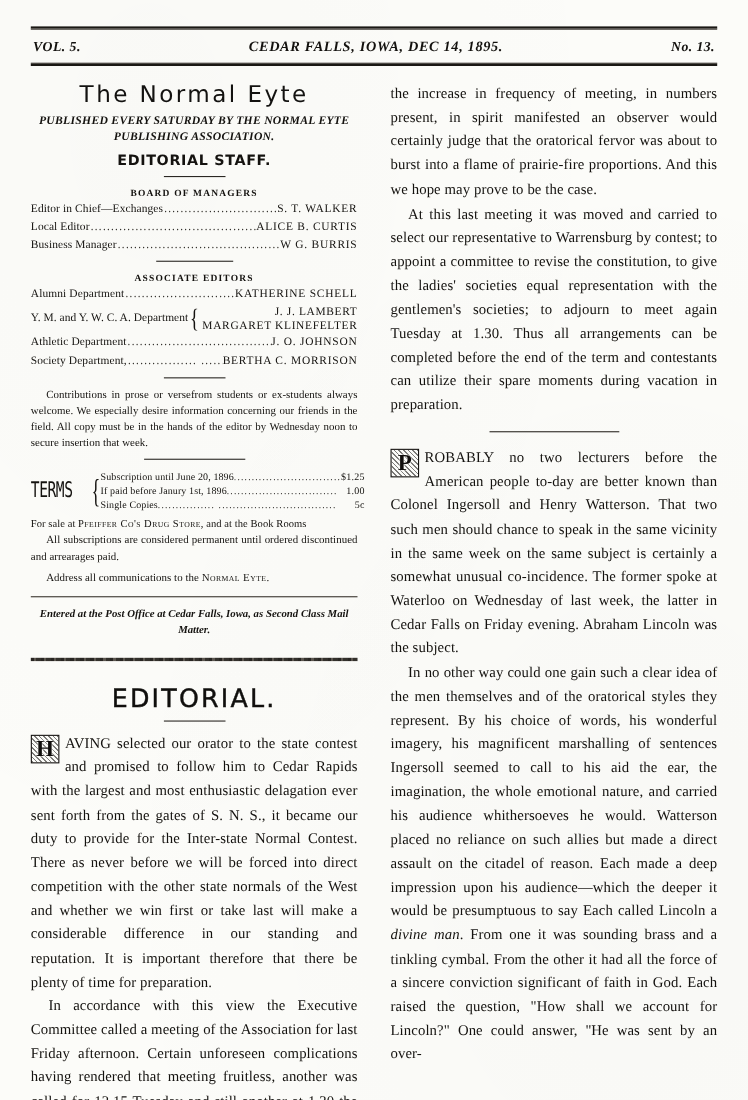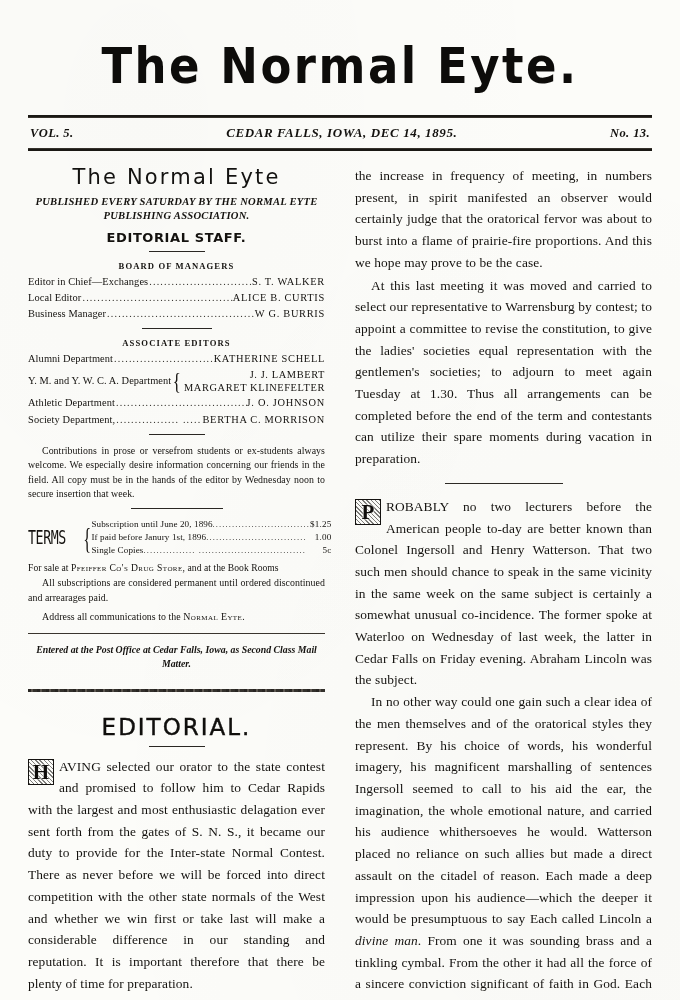--- a/index.html
+++ b/index.html
@@ -338,23 +338,20 @@
   }
 
   em.ital { font-style: italic; }
 </style>
 </head>
 <body>
 
 <div class="page">
   <div class="paper-tint"></div>
 
-  <div class="masthead">
-    <div class="masthead-title">The Normal Eyte.</div>
-  </div>
 
   <div class="rule-double"></div>
 
   <div class="volume-line">
     <div class="vol">VOL. 5.</div>
     <div class="place">CEDAR FALLS, IOWA, DEC  14, 1895.</div>
     <div class="num">No. 13.</div>
   </div>
 
   <div class="rule-double lower"></div>

